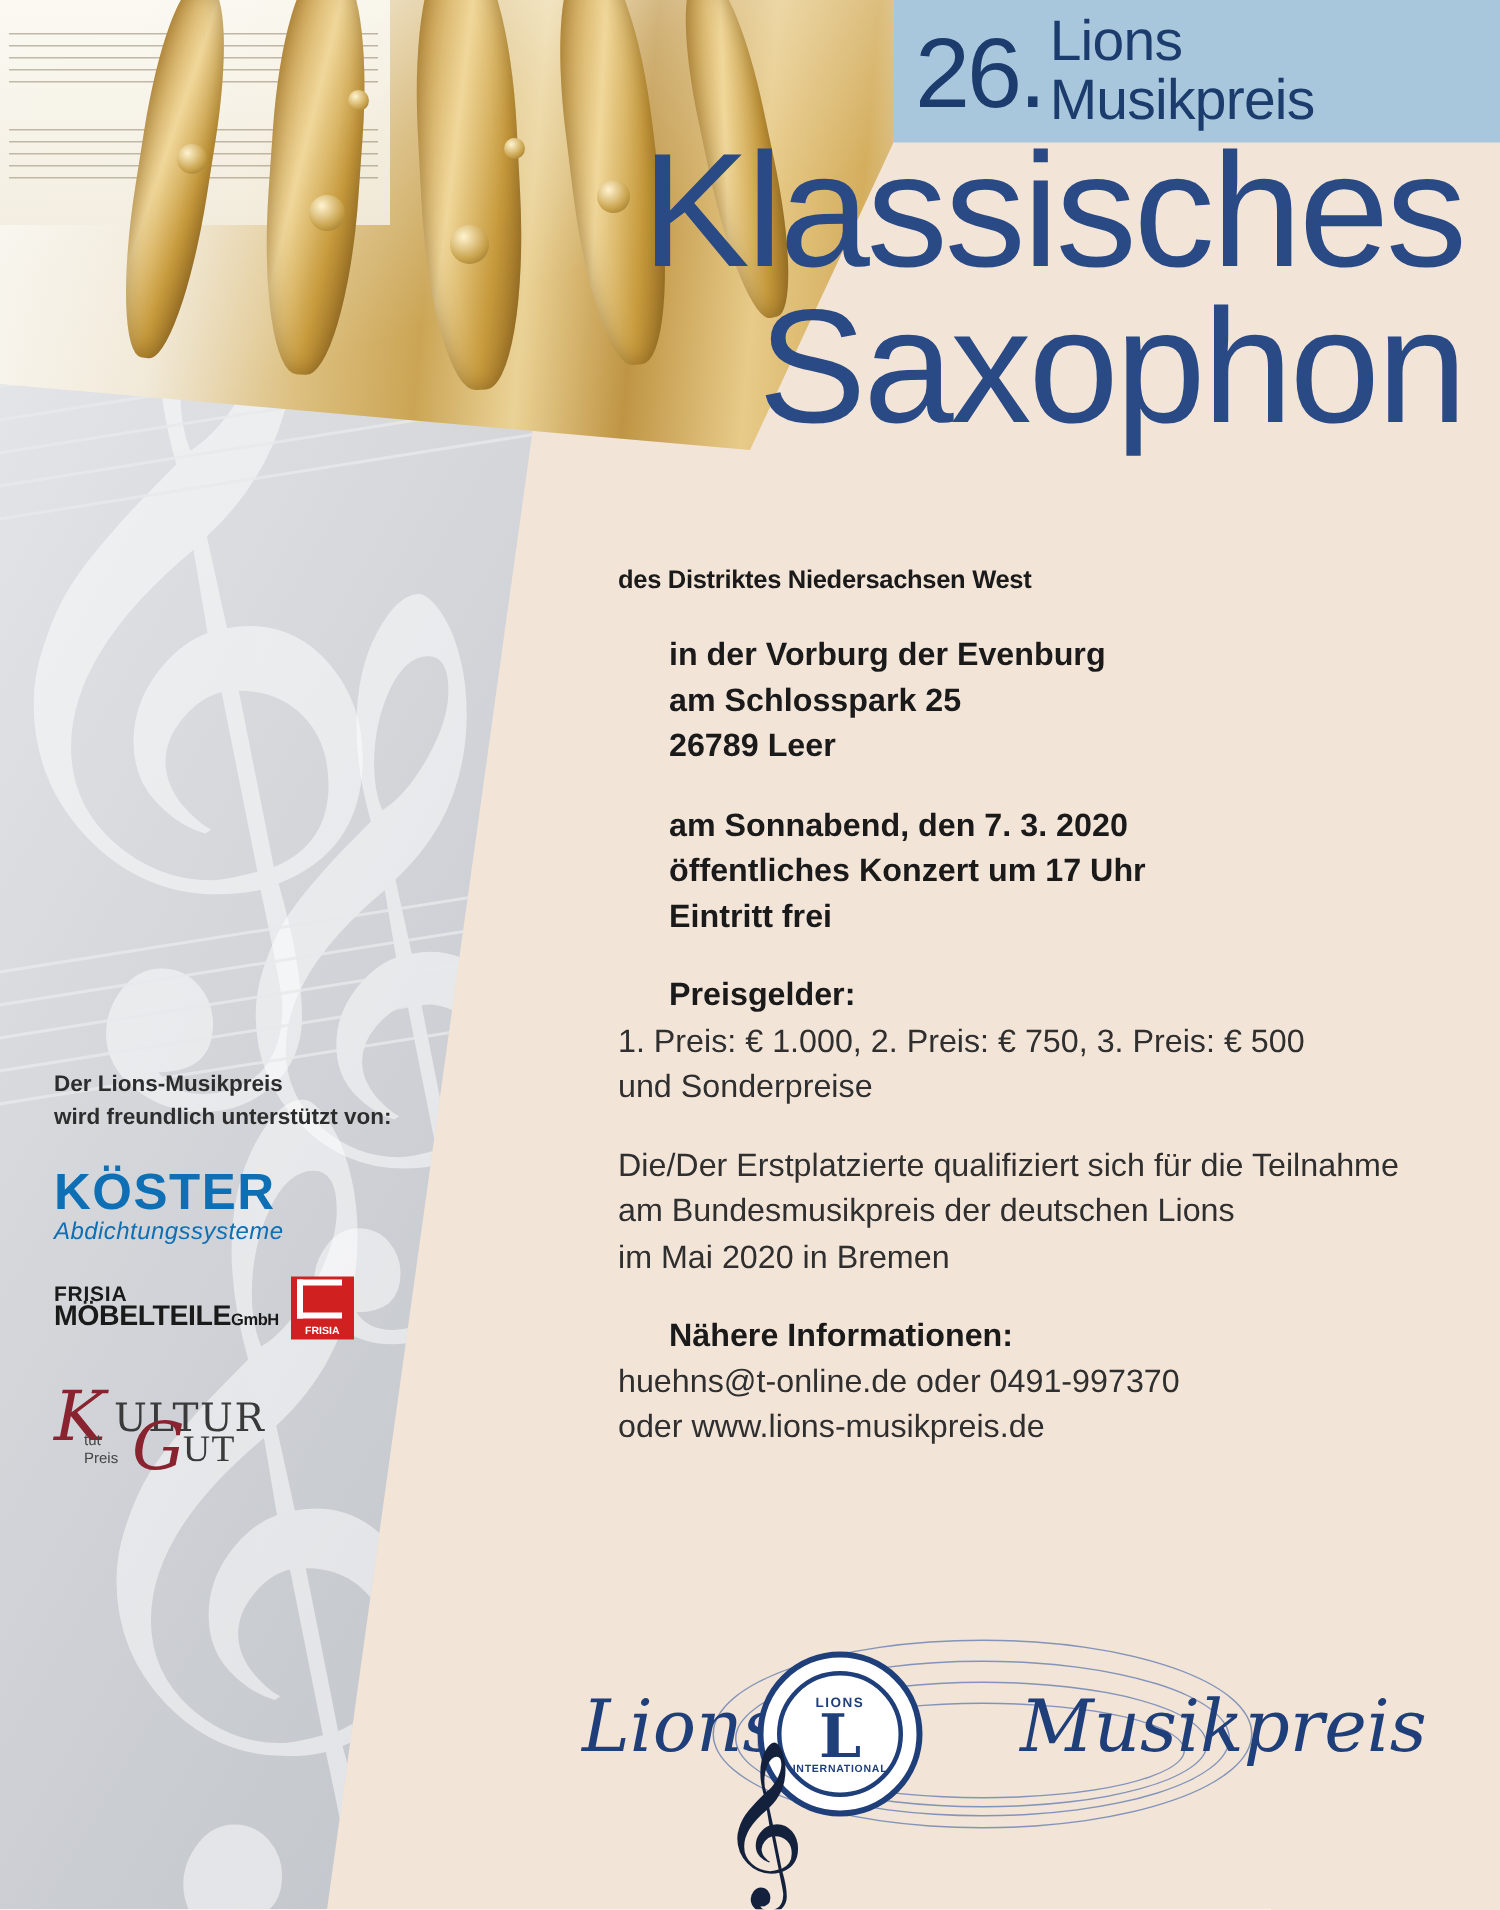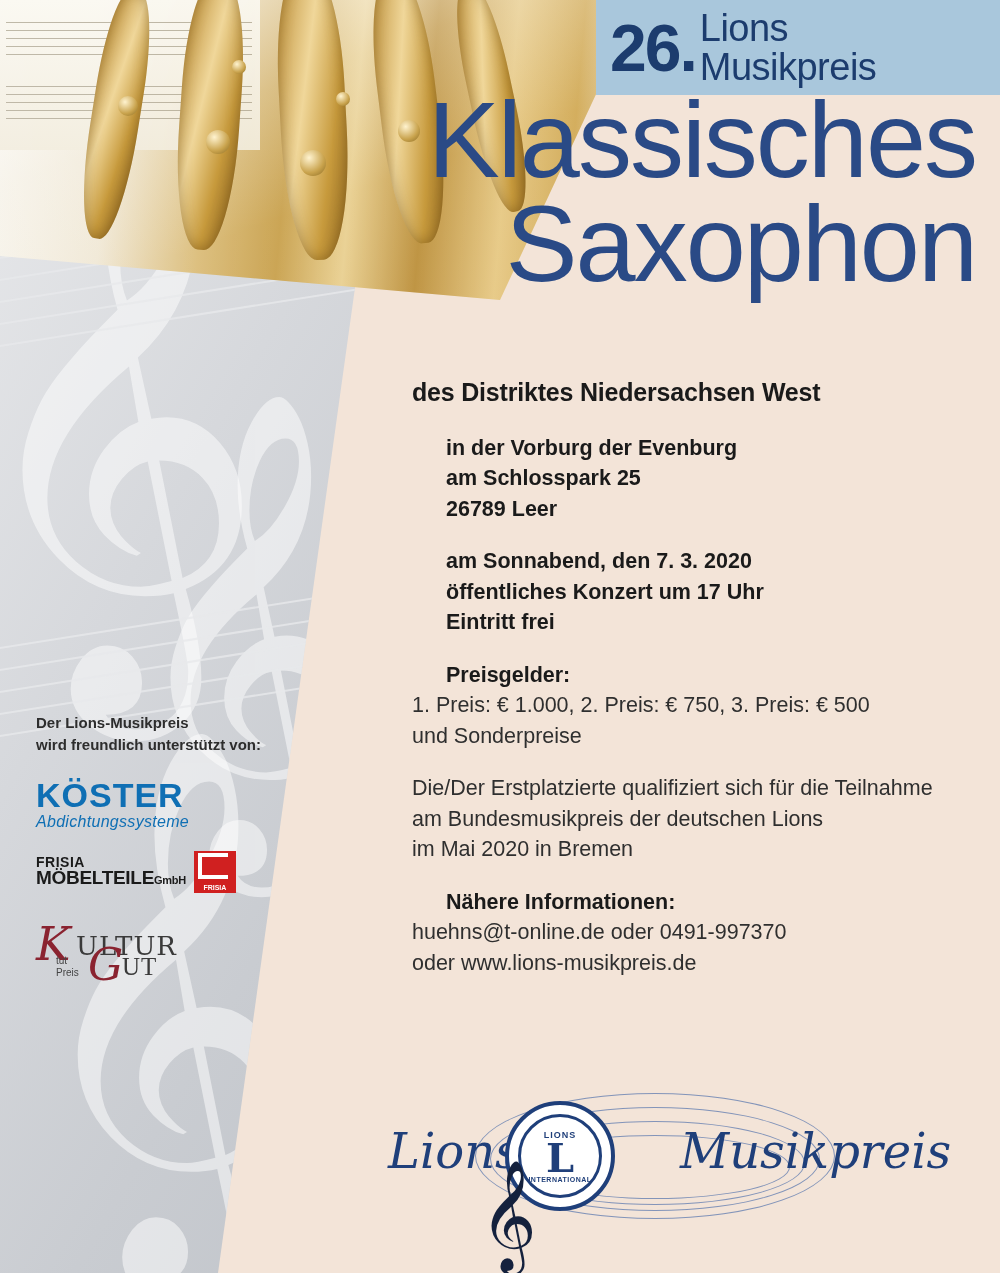--- a/index.html
+++ b/index.html
@@ -88,21 +88,21 @@
     right: 0; top: 0;
     width: 404px; height: 95px;
     background: #a9c7dc;
     display: flex;
     align-items: center;
     padding-left: 14px;
   }
   .badge-num {
     font-family: "Liberation Sans", sans-serif;
     font-size: 66px;
-    font-weight: 700;
+    font-weight: 400;
     color: #1c3c6e;
     line-height: 1;
     letter-spacing: -2px;
   }
   .badge-words {
     margin-left: 4px;
     color: #1c3c6e;
     line-height: 1.02;
   }
   .badge-words div { font-size: 38px; font-weight: 400; letter-spacing: -.5px; }
@@ -128,21 +128,21 @@
     position: absolute;
     left: 412px;
     top: 375px;
     width: 560px;
     color: #2f2f2f;
     font-size: 21.5px;
     line-height: 1.42;
   }
   .body-text .strong-lg {
     font-weight: 700;
-    font-size: 25px;
+    font-size: 17px;
     color: #1a1a1a;
     letter-spacing: -.2px;
   }
   .body-text .blk { margin-top: 22px; }
   .body-text .bold { font-weight: 700; color: #1a1a1a; margin-left: 34px; }
   .body-text .line { display: block; }
 
   
   .sponsors {
     position: absolute;

